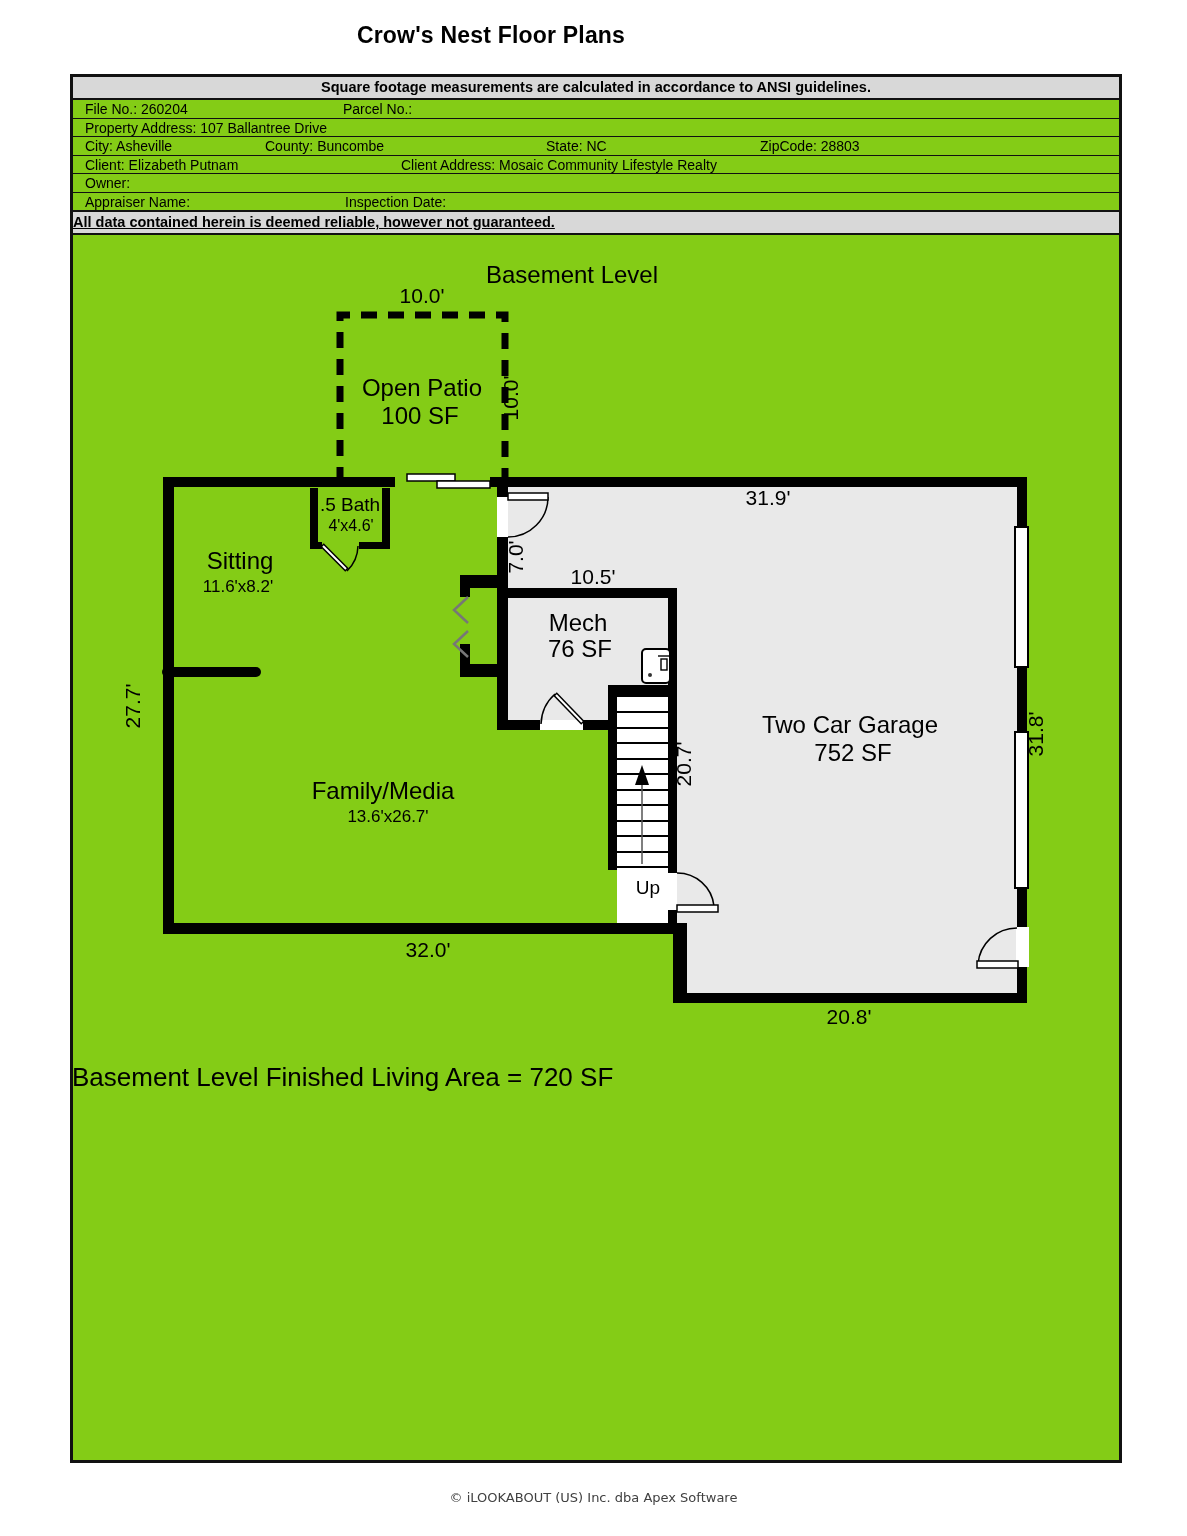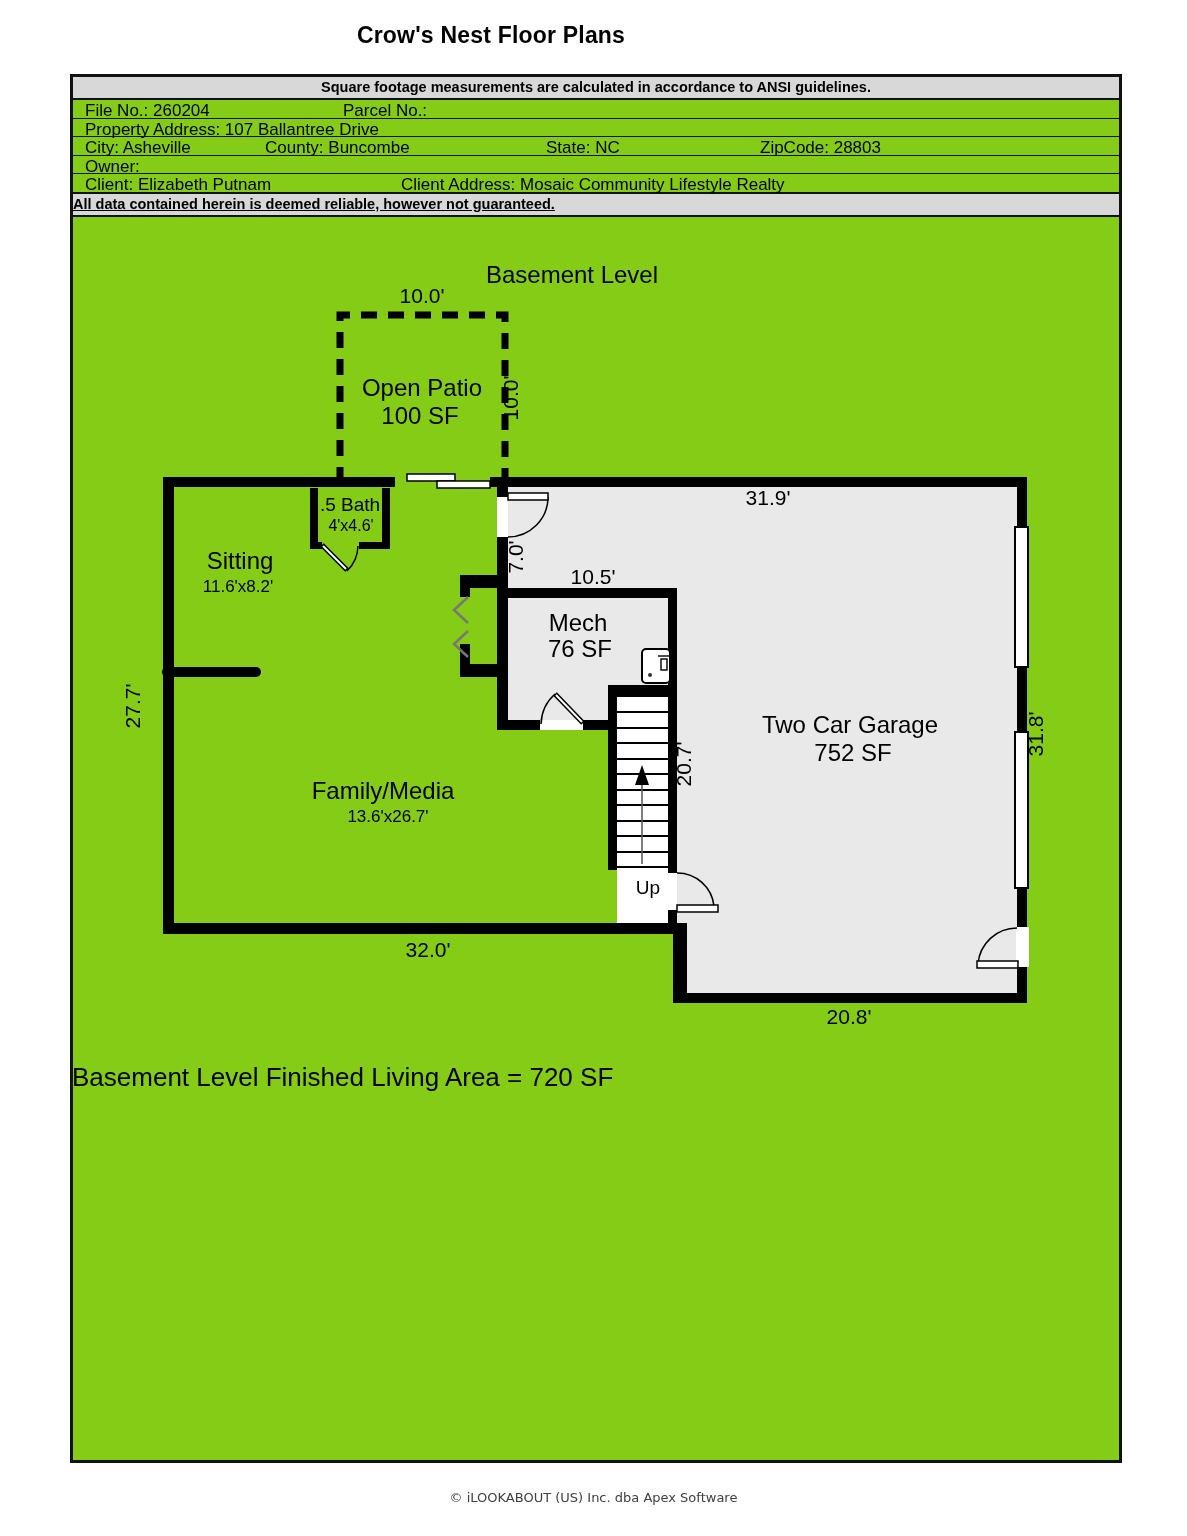--- a/index.html
+++ b/index.html
@@ -5,21 +5,21 @@
   html,body{margin:0;padding:0;background:#ffffff;}
   body{width:1187px;height:1536px;position:relative;font-family:"Liberation Sans",sans-serif;color:#000;}
   .page-title{position:absolute;left:0;top:22px;width:982px;text-align:center;
     font-size:23px;font-weight:bold;letter-spacing:.2px;}
   .doc-frame{position:absolute;left:70px;top:74px;width:1046px;height:1383px;
     border:3px solid #111;background:#84cc16;}
   .band{height:21px;background:#d8d8d8;border-bottom:2px solid #111;
     text-align:center;font-size:14.5px;font-weight:bold;line-height:21px;}
   .band2{height:21px;background:#d8d8d8;border-top:1px solid #111;border-bottom:2px solid #111;
     text-align:left;font-size:14.5px;font-weight:bold;line-height:21px;text-decoration:underline;}
-  .info-row{position:relative;height:17.5px;border-bottom:1.5px solid #111;font-size:17px;}
+  .info-row{position:relative;height:17.5px;border-bottom:1.5px solid #111;font-size:14px;}
   .info-row span{position:absolute;top:1px;white-space:nowrap;}
   .plan-svg{position:absolute;left:72px;top:247px;}
   .summary-line{position:absolute;left:72px;top:1062px;width:950px;text-align:left;font-size:26px;}
   .footer-line{position:absolute;left:0;top:1490px;width:1187px;text-align:center;
     font-size:13px;font-family:"DejaVu Sans",sans-serif;color:#404040;}
   svg text{font-family:"Liberation Sans",sans-serif;fill:#000;}
   .room-name{font-size:24px;}
   .room-size{font-size:17px;}
   .dim{font-size:21px;}
   .bath-name{font-size:19px;}
@@ -42,25 +42,29 @@
   <div class="info-row">
     <span style="left:12px">Property Address: 107 Ballantree Drive</span>
   </div>
   <div class="info-row">
     <span style="left:12px">City: Asheville</span>
     <span style="left:192px">County: Buncombe</span>
     <span style="left:473px">State: NC</span>
     <span style="left:687px">ZipCode: 28803</span>
   </div>
   <div class="info-row">
+    <span style="left:12px">Client: Elizabeth Putnam</span>
+    <span style="left:328px">Client Address: Mosaic Community Lifestyle Realty</span>
+  </div>
+  <div class="info-row">
     <span style="left:12px">Owner:</span>
   </div>
   <div class="info-row">
-    <span style="left:12px">Client: Elizabeth Putnam</span>
-    <span style="left:328px">Client Address: Mosaic Community Lifestyle Realty</span>
+    <span style="left:12px">Appraiser Name:</span>
+    <span style="left:272px">Inspection Date:</span>
   </div>
 
   <div class="band2">All data contained herein is deemed reliable, however not guaranteed.</div>
 </div>
 
 <svg class="plan-svg" width="1050" height="800" viewBox="0 0 1050 800">
 
   <text class="lvl-title" x="500" y="36" text-anchor="middle">Basement Level</text>
 
   <polygon fill="#e9e9e9" points="425,236 950,236 950,751 608,751 608,681 605,681 605,483 425,483"></polygon>

